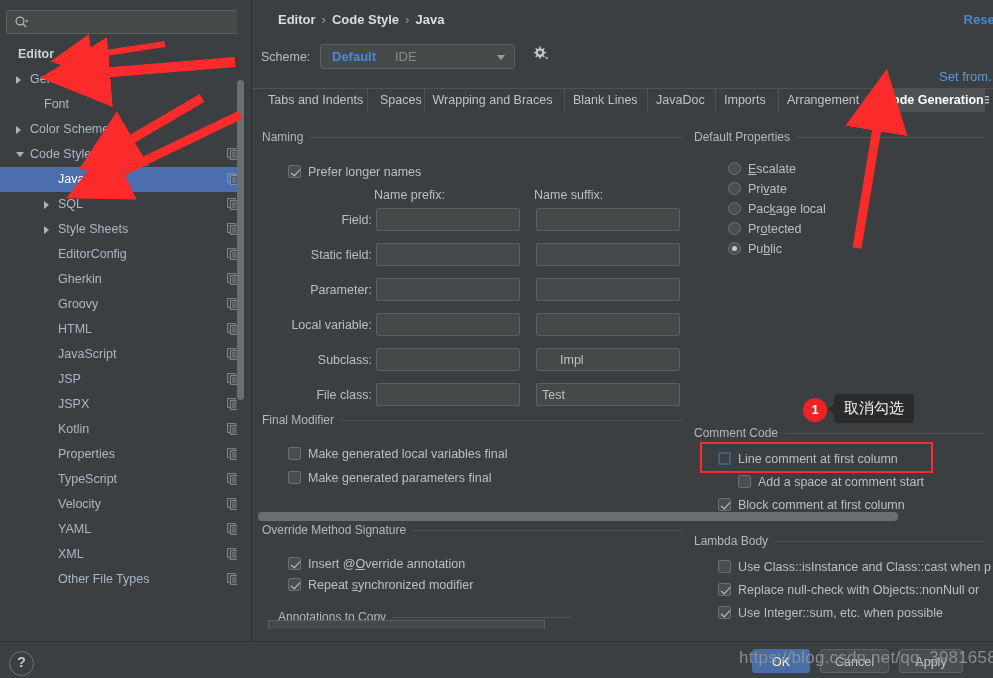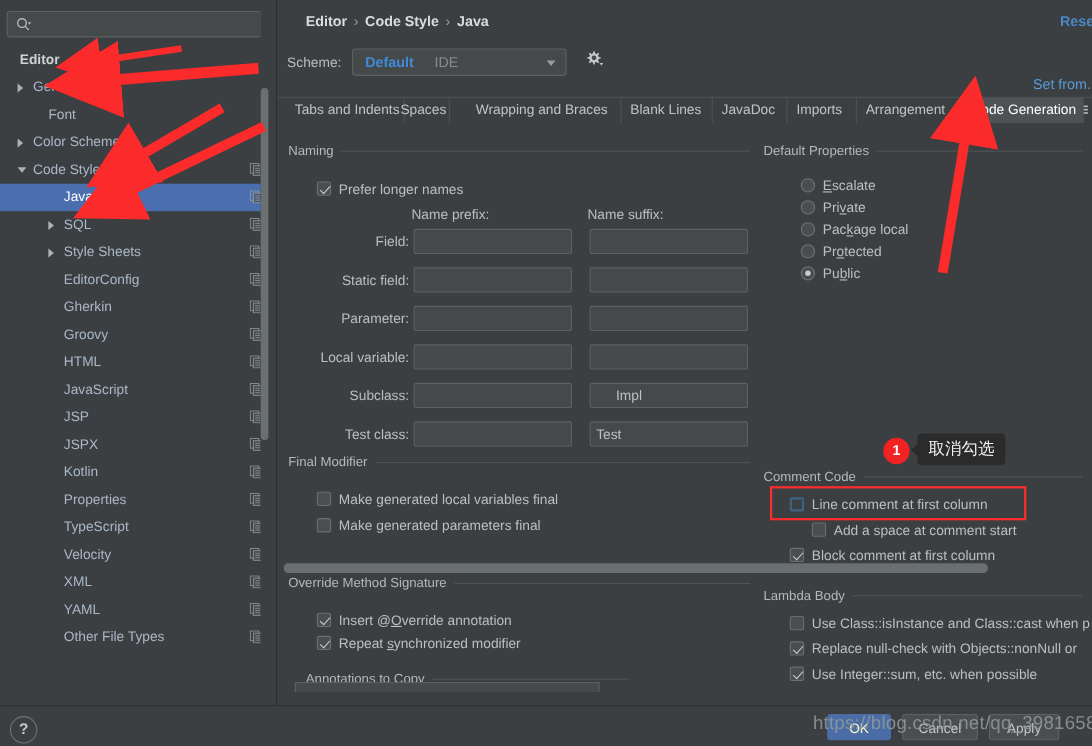--- a/index.html
+++ b/index.html
@@ -292,31 +292,31 @@
           <span class="lbl" style="left:58px;">Velocity</span>
           <svg class="copy-ico" viewBox="0 0 12 12">
             <rect x="0.6" y="0.6" width="7.6" height="8.8" fill="none" stroke="#9aa0a4" stroke-width="1"></rect>
             <rect x="3.4" y="2.6" width="7.6" height="8.8" fill="#4a4e50" stroke="#9aa0a4" stroke-width="1"></rect>
             <line x1="5" y1="5" x2="9.4" y2="5" stroke="#9aa0a4" stroke-width="0.9"></line>
             <line x1="5" y1="7" x2="9.4" y2="7" stroke="#9aa0a4" stroke-width="0.9"></line>
             <line x1="5" y1="9" x2="9.4" y2="9" stroke="#9aa0a4" stroke-width="0.9"></line>
           </svg>
         </div>
         <div class="trow">
+          <span class="lbl" style="left:58px;">YAML</span>
+          <svg class="copy-ico" viewBox="0 0 12 12">
+            <rect x="0.6" y="0.6" width="7.6" height="8.8" fill="none" stroke="#9aa0a4" stroke-width="1"></rect>
+            <rect x="3.4" y="2.6" width="7.6" height="8.8" fill="#4a4e50" stroke="#9aa0a4" stroke-width="1"></rect>
+            <line x1="5" y1="5" x2="9.4" y2="5" stroke="#9aa0a4" stroke-width="0.9"></line>
+            <line x1="5" y1="7" x2="9.4" y2="7" stroke="#9aa0a4" stroke-width="0.9"></line>
+            <line x1="5" y1="9" x2="9.4" y2="9" stroke="#9aa0a4" stroke-width="0.9"></line>
+          </svg>
+        </div>
+        <div class="trow">
           <span class="lbl" style="left:58px;">XML</span>
-          <svg class="copy-ico" viewBox="0 0 12 12">
-            <rect x="0.6" y="0.6" width="7.6" height="8.8" fill="none" stroke="#9aa0a4" stroke-width="1"></rect>
-            <rect x="3.4" y="2.6" width="7.6" height="8.8" fill="#4a4e50" stroke="#9aa0a4" stroke-width="1"></rect>
-            <line x1="5" y1="5" x2="9.4" y2="5" stroke="#9aa0a4" stroke-width="0.9"></line>
-            <line x1="5" y1="7" x2="9.4" y2="7" stroke="#9aa0a4" stroke-width="0.9"></line>
-            <line x1="5" y1="9" x2="9.4" y2="9" stroke="#9aa0a4" stroke-width="0.9"></line>
-          </svg>
-        </div>
-        <div class="trow">
-          <span class="lbl" style="left:58px;">YAML</span>
           <svg class="copy-ico" viewBox="0 0 12 12">
             <rect x="0.6" y="0.6" width="7.6" height="8.8" fill="none" stroke="#9aa0a4" stroke-width="1"></rect>
             <rect x="3.4" y="2.6" width="7.6" height="8.8" fill="#4a4e50" stroke="#9aa0a4" stroke-width="1"></rect>
             <line x1="5" y1="5" x2="9.4" y2="5" stroke="#9aa0a4" stroke-width="0.9"></line>
             <line x1="5" y1="7" x2="9.4" y2="7" stroke="#9aa0a4" stroke-width="0.9"></line>
             <line x1="5" y1="9" x2="9.4" y2="9" stroke="#9aa0a4" stroke-width="0.9"></line>
           </svg>
         </div>
         <div class="trow">
           <span class="lbl" style="left:58px;">Other File Types</span>
@@ -359,27 +359,27 @@
     <div class="tabs" id="tabs">
       <svg class="tabs-overflow" viewBox="0 0 26 19">
         <polygon points="4,7 12,7 8,11.5" fill="#b9bdbf"></polygon>
         <g fill="#b9bdbf">
             <rect x="15" y="5" width="9" height="1.4"></rect>
             <rect x="15" y="8" width="9" height="1.4"></rect>
             <rect x="15" y="11" width="9" height="1.4"></rect>
           </g>
       </svg>
     <div class="tab" style="left: 8px; width: 108px;">Tabs and Indents</div>
-        <div class="tab" style="left: 104px; width: 53px;">Spaces</div>
+        <div class="tab" style="left: 120px; width: 53px;">Spaces</div>
         <div class="tab" style="left: 169px; width: 144px; text-align: center;">Wrapping and Braces</div>
         <div class="tab" style="left: 313px; width: 83px;">Blank Lines</div>
         <div class="tab" style="left: 396px; width: 68px;">JavaDoc</div>
         <div class="tab" style="left: 464px; width: 63px;">Imports</div>
         <div class="tab" style="left: 527px; width: 96px;">Arrangement</div>
-        <div class="tab active" style="left: 623px; width: 110px;">Code Generation</div>
+        <div class="tab active" style="left: 623px; width: 110px; font-weight: bold;">Code Generation</div>
       </div>
 
     <div class="content">
 
       <div class="group" style="left:10px;top:25px;width:420px;">
         <div class="group-line" style="left:0;width:420px;"></div>
         <div class="group-title">Naming</div>
       </div>
       <div class="cb-row" style="left:36px;top:51px;">
         <span class="cb checked"></span>
@@ -396,21 +396,21 @@
           <input class="txtin" type="text" style="left: 284px; width: 144px; top: 131px;">
           <div class="fld-lbl" style="left: 20px; width: 100px; top: 169px;">Parameter:</div>
           <input class="txtin" type="text" style="left: 124px; width: 144px; top: 166px;">
           <input class="txtin" type="text" style="left: 284px; width: 144px; top: 166px;">
           <div class="fld-lbl" style="left: 20px; width: 100px; top: 204px;">Local variable:</div>
           <input class="txtin" type="text" style="left: 124px; width: 144px; top: 201px;">
           <input class="txtin" type="text" style="left: 284px; width: 144px; top: 201px;">
           <div class="fld-lbl" style="left: 20px; width: 100px; top: 239px;">Subclass:</div>
           <input class="txtin" type="text" style="left: 124px; width: 144px; top: 236px;">
           <input class="txtin" type="text" value="Impl" style="left: 284px; width: 144px; top: 236px; padding-left: 23px;">
-          <div class="fld-lbl" style="left: 20px; width: 100px; top: 274px;">Test class:</div>
+          <div class="fld-lbl" style="left: 20px; width: 100px; top: 274px;">File class:</div>
           <input class="txtin" type="text" style="left: 124px; width: 144px; top: 271px;">
           <input class="txtin" type="text" value="Test" style="left: 284px; width: 144px; top: 271px;">
         </div>
 
       <div class="group" style="left:10px;top:308px;width:420px;">
         <div class="group-line" style="left:0;width:420px;"></div>
         <div class="group-title">Final Modifier</div>
       </div>
       <div id="final-rows">
           <div class="cb-row" style="left: 36px; top: 333px;">

